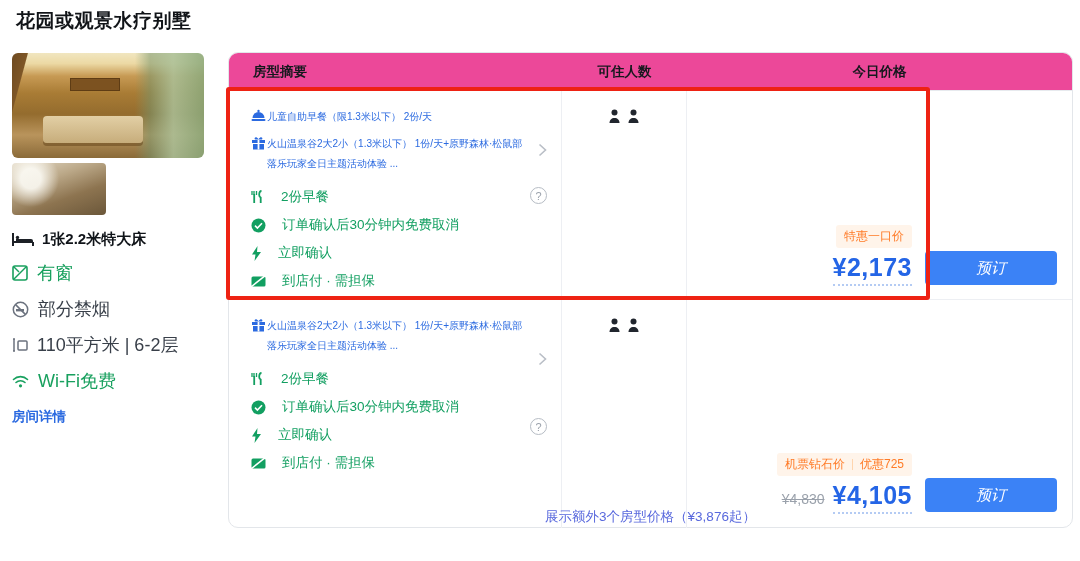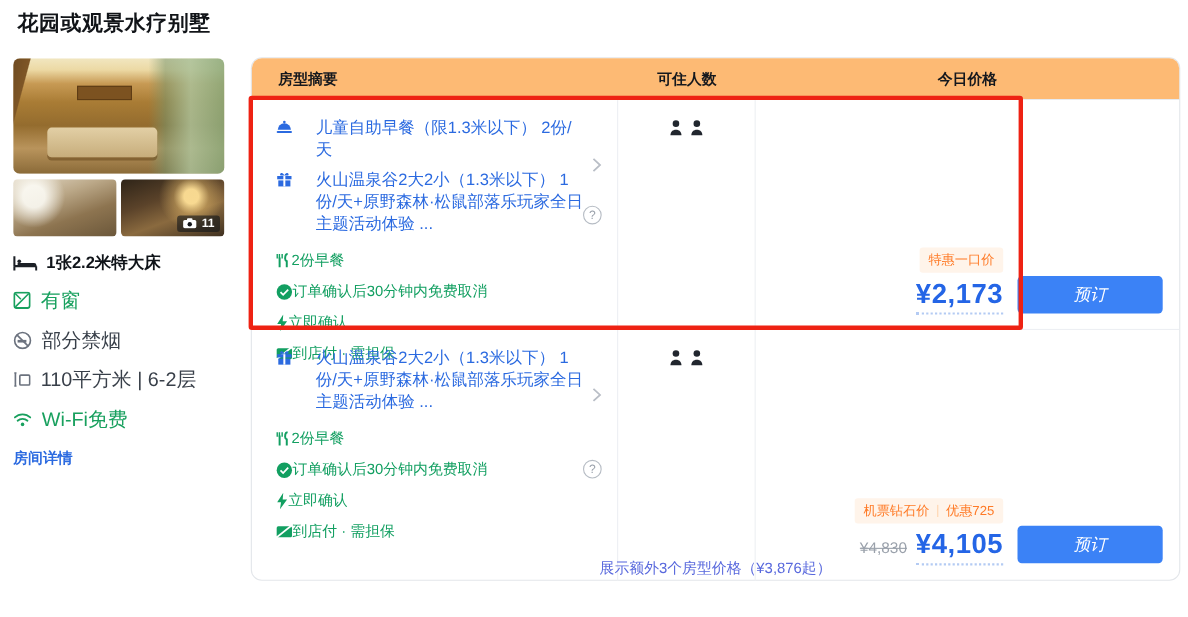--- a/index.html
+++ b/index.html
@@ -31,38 +31,38 @@
   .bed-row { display:flex; align-items:center; gap:8px; margin-top:15px; }
   .bed-row .txt { font-size:15px; font-weight:bold; color:#101419; }
   .feat { display:flex; align-items:center; gap:9px; margin-top:12px; }
   .feat .lbl { font-size:18px; }
   .feat .lbl.green { color:#18a05e; }
   .feat .lbl.gray { color:#383f49; }
   .room-link { margin-top:15px; font-size:13.5px; font-weight:bold; color:#2b6ae0; cursor:pointer; }
 
   
   .rate-table { position:absolute; left:228px; top:52px; width:845px; height:476px; border:1px solid #e3e6ea; border-radius:10px; background:#fff; }
-  .thead { display:flex; height:38px; background:#fdba74; border-bottom:1px solid #e7eaee; border-radius:9px 9px 0 0; align-items:center; font-size:13.5px; font-weight:bold; color:#15181d; }
+  .thead { display:flex; height:38px; background:#ec4899; border-bottom:1px solid #e7eaee; border-radius:9px 9px 0 0; align-items:center; font-size:13.5px; font-weight:bold; color:#15181d; }
   .th1 { width:333px; padding-left:24px; }
   .th2 { width:125px; text-align:center; }
   .th3 { flex:1; text-align:center; }
   .trow { display:flex; position:relative; }
   .trow.r1 { height:208px; }
   .trow.r2 { height:229px; border-top:1px solid #edeff3; }
   .cell-summary { width:333px; border-right:1px solid #edeff3; position:relative; padding:16px 14px 0 22px; }
   .cell-occ { width:125px; border-right:1px solid #edeff3; display:flex; justify-content:center; padding-top:18px; gap:6px; }
   .cell-price { flex:1; position:relative; }
 
   .perks { cursor:pointer; padding-right:16px; }
-  .perk { display:flex; gap:20px; font-size:15px; line-height:20px; color:#2b6ae0; margin-bottom:7px; }
+  .perk { display:flex; gap:0; font-size:10px; line-height:20px; color:#2b6ae0; margin-bottom:7px; }
   .perk .txt { width:274px; }
   .perk .ic { flex:0 0 16px; padding-top:2px; }
   .chevron { position:absolute; right:14px; top:52px; }
   .amenities { margin-top:14px; }
-  .amen { display:flex; gap:0; align-items:center; font-size:13.5px; color:#129f61; margin-bottom:10px; }
+  .amen { display:flex; gap:16px; align-items:center; font-size:13.5px; color:#129f61; margin-bottom:10px; }
   .help { position:absolute; right:14px; width:17px; height:17px; border:1px solid #b6bcc4; border-radius:50%; color:#9aa1ab; font-size:11px; display:flex; align-items:center; justify-content:center; cursor:pointer; background:#fff; }
   .help.h1 { top:96px; } .help.h2 { top:118px; }
 
   .price-stack { position:absolute; right:160px; display:flex; flex-direction:column; align-items:flex-end; }
   .price-stack.p1 { bottom:13px; } .price-stack.p2 { bottom:14px; }
   .promo-badge { background:#fff4ea; color:#ff7a26; font-size:12px; padding:3px 8px; border-radius:3px; margin-bottom:5px; display:flex; align-items:center; }
   .promo-badge .sep { width:1px; height:11px; background:#ffd5ae; margin:0 7px; }
   .price-line { display:flex; align-items:baseline; gap:8px; }
   .price-orig { font-size:14px; color:#9aa1ab; text-decoration:line-through; }
   .price-cur { font-size:25px; font-weight:bold; color:#2465e6; border-bottom:2px dotted #b4cbf3; padding-bottom:2px; cursor:pointer; letter-spacing:.5px; }
@@ -83,32 +83,20 @@
 
   <div class="page-title">花园或观景水疗别墅</div>
 
   <div class="sidebar">
     <div class="photo-lg">
       <div class="frame"></div>
       <div class="sofa"></div>
     </div>
     <div class="photo-row">
       <div class="photo-sm one"></div>
-      <div class="photo-sm two">
-        <div class="photo-badge">
-          <span>
-            <svg width="13" height="10" viewBox="0 0 13 10">
-                <rect x="0.5" y="2" width="12" height="7.5" rx="1.5" fill="#fff"></rect>
-                <rect x="4" y="0.5" width="5" height="2.5" rx="1" fill="#fff"></rect>
-                <circle cx="6.5" cy="5.8" r="2" fill="rgba(20,22,26,1)"></circle>
-              </svg>
-          </span>
-          <span>11</span>
-        </div>
-      </div>
     </div>
 
     <div class="bed-row">
       <span>
         <svg width="22" height="15" viewBox="0 0 22 15">
             <path d="M1 1v9" stroke="#1c2026" stroke-width="2" fill="none"></path>
             <path d="M1 10h20" stroke="#1c2026" stroke-width="2"></path>
             <path d="M21 10v4M1 10v4" stroke="#1c2026" stroke-width="2"></path>
             <path d="M4 7h15a2 2 0 0 1 2 2v1H4z" fill="#1c2026"></path>
             <circle cx="5.5" cy="5.5" r="1.7" fill="#1c2026"></circle>

